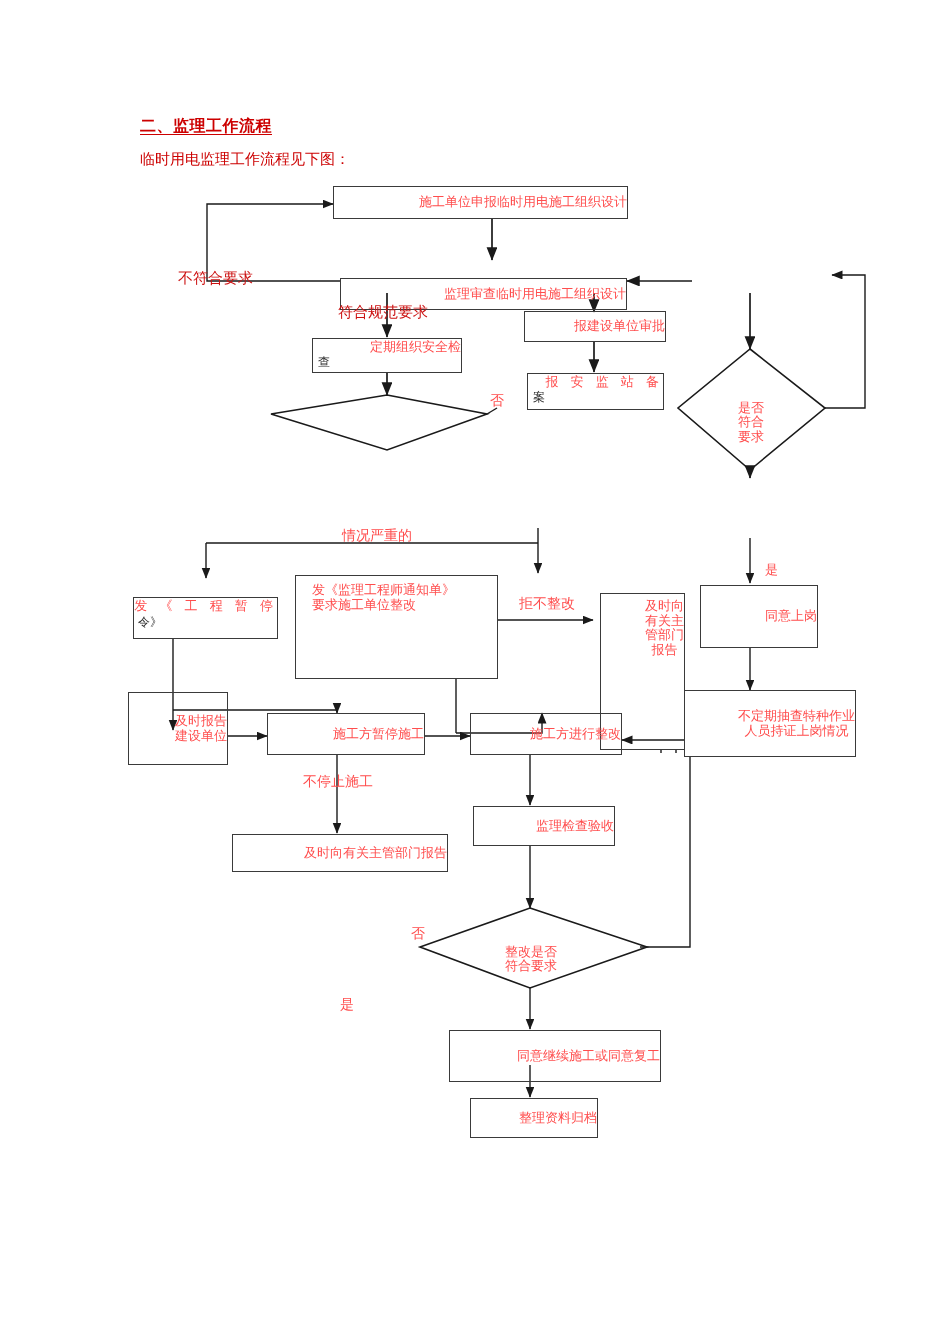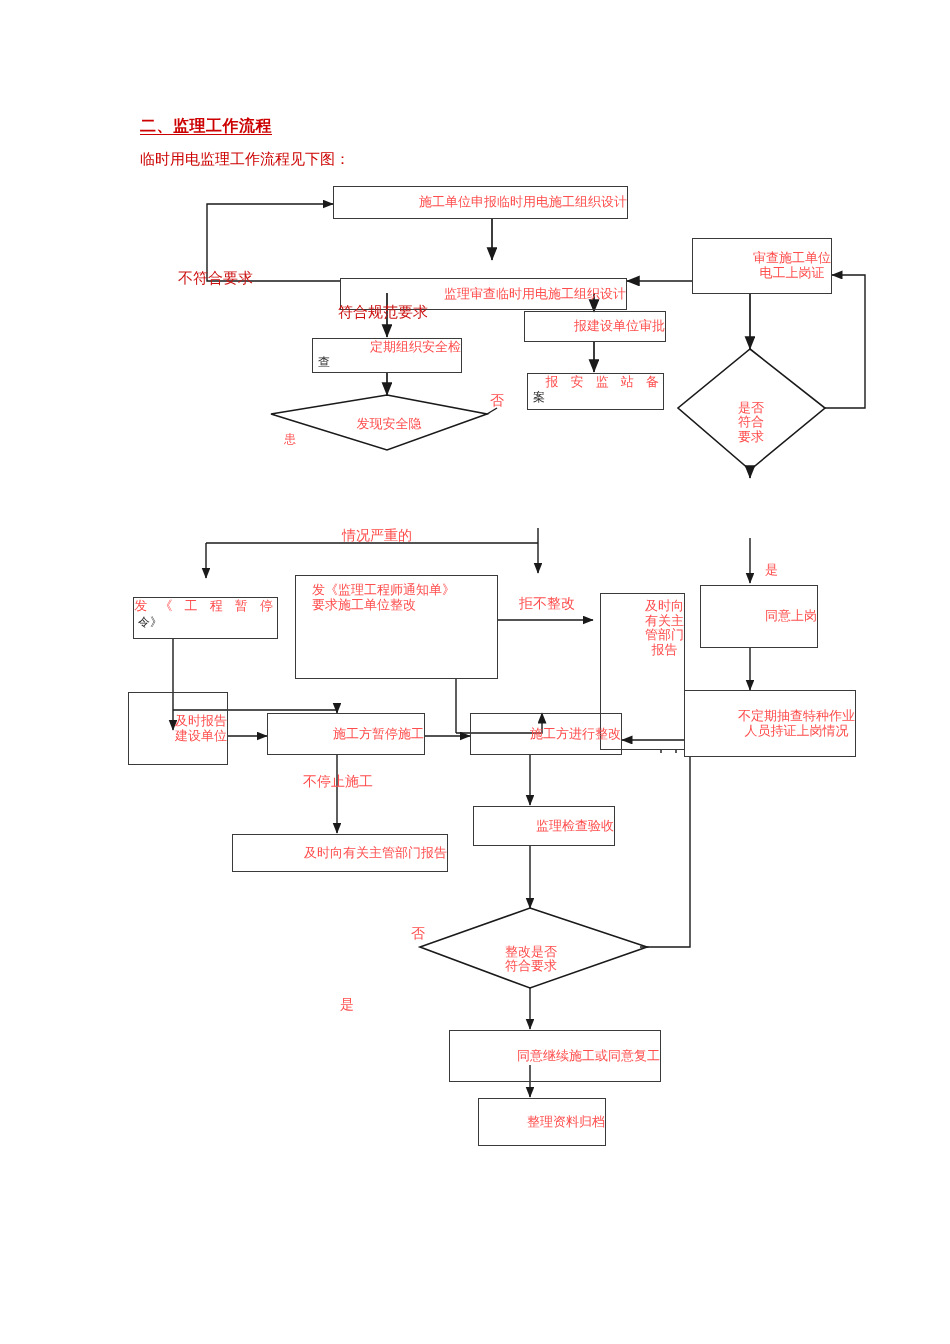--- a/index.html
+++ b/index.html
@@ -116,38 +116,30 @@
 
   <div class="node" style="left:340px;top:278px;width:287px;height:32px;">
     <span>监理审查临时用电施工组织设计</span>
   </div>
 
   <div class="node ovf" style="left:312px;top:338px;width:150px;height:35px;">
     <span>定期组织安全检</span>
     <span class="ovtxt" style="top:17px;left:5px;">查</span>
   </div>
 
-  <div class="dlabel" style="left:330px;top:402px;width:118px;">
-    <span>发现安全隐</span>
-    <div class="ovtxt red" style="position:relative;left:-46px;top:2px;text-align:left;">患</div>
-  </div>
 
   <div class="node" style="left:524px;top:311px;width:142px;height:31px;">
     <span>报建设单位审批</span>
   </div>
 
   <div class="node ovf" style="left:527px;top:373px;width:137px;height:37px;">
     <span class="spread">报 安 监 站 备</span>
     <span class="ovtxt" style="top:17px;left:5px;">案</span>
   </div>
 
-  <div class="node" style="left:692px;top:238px;width:140px;height:56px;white-space:pre-line;">
-    <span>审查施工单位
-电工上岗证</span>
-  </div>
 
   <div class="dlabel" style="left:724px;top:386px;width:54px;">
     <span>是否
 符合
 要求</span>
   </div>
 
   <div class="node ovf" style="left:133px;top:597px;width:145px;height:42px;">
     <span class="spread">发 《 工 程 暂 停</span>
     <span class="ovtxt" style="top:18px;left:4px;">令》</span>
@@ -200,21 +192,21 @@
 
   <div class="dlabel" style="left:492px;top:930px;width:78px;">
     <span>整改是否
 符合要求</span>
   </div>
 
   <div class="node" style="left:449px;top:1030px;width:212px;height:52px;">
     <span>同意继续施工或同意复工</span>
   </div>
 
-  <div class="node" style="left:470px;top:1098px;width:128px;height:48px;margin-left:8px;">
+  <div class="node" style="left:470px;top:1098px;width:128px;height:40px;">
     <span>整理资料归档</span>
   </div>
 
   <div class="lbl b" style="left:178px;top:269px;font-size:15px;">不符合要求</div>
   <div class="lbl b" style="left:338px;top:303px;font-size:15px;">符合规范要求</div>
   <div class="lbl" style="left:490px;top:392px;font-size:14px;">否</div>
   <div class="lbl" style="left:342px;top:527px;font-size:14px;">情况严重的</div>
   <div class="lbl" style="left:519px;top:595px;font-size:14px;">拒不整改</div>
   <div class="lbl" style="left:765px;top:561px;font-size:13px;">是</div>
   <div class="lbl" style="left:303px;top:773px;font-size:14px;">不停止施工</div>

